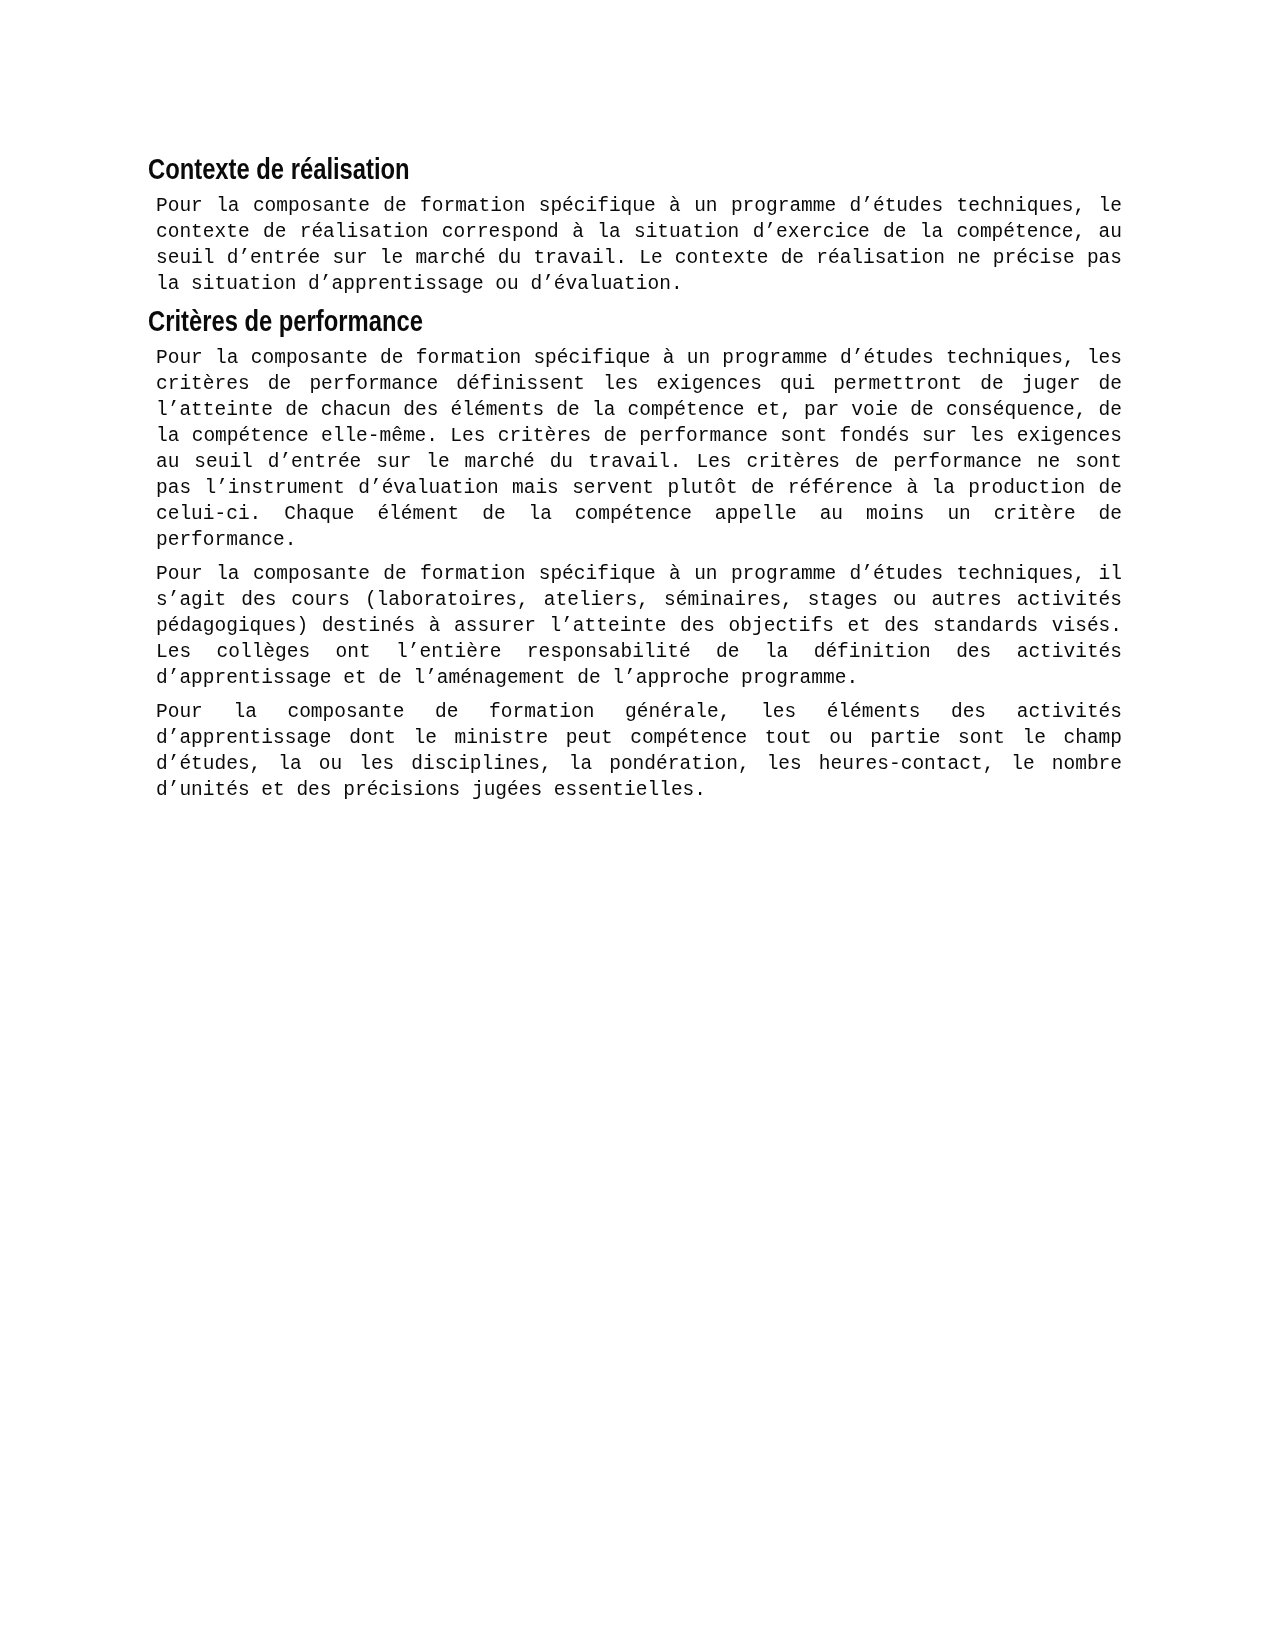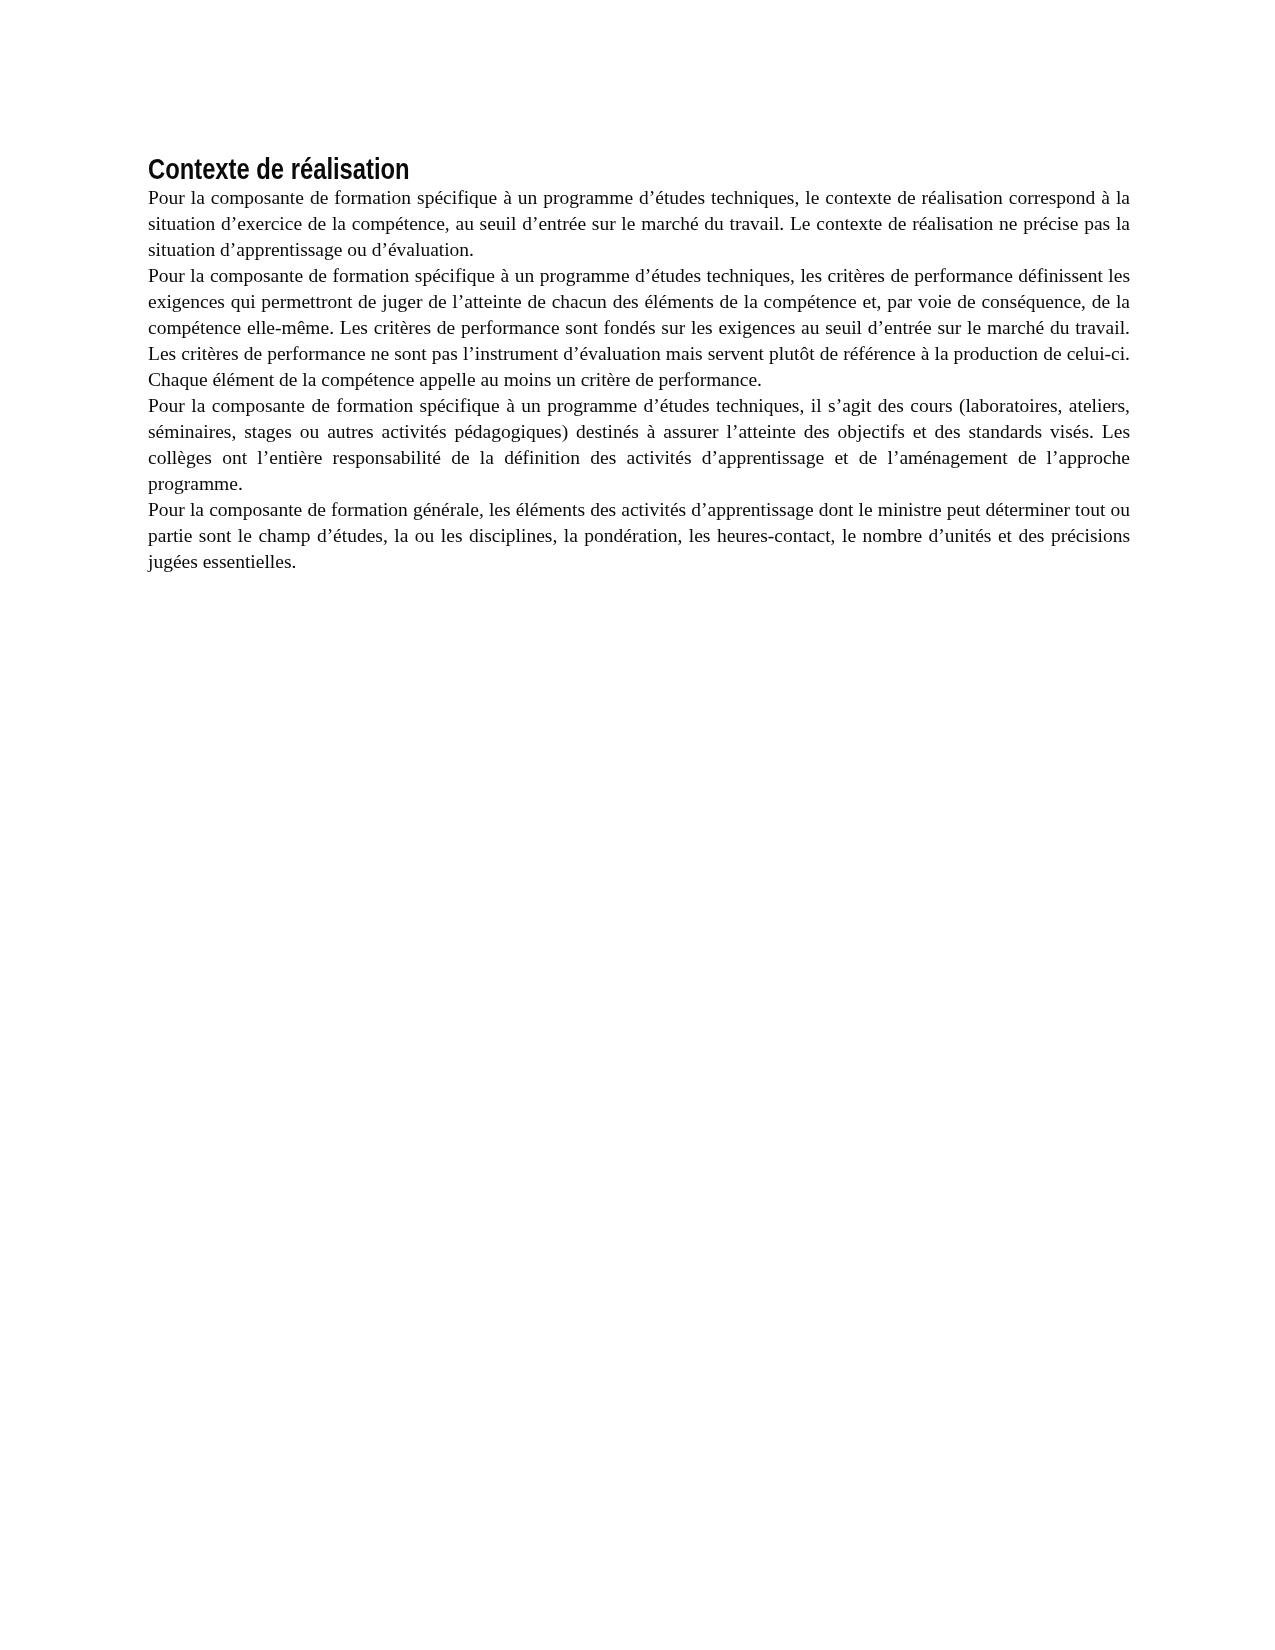--- a/index.html
+++ b/index.html
@@ -31,22 +31,22 @@
     color: #0a0a0a;
     white-space: nowrap;
   }
   h2.doc-heading .condense {
     display: inline-block;
     transform: scaleX(0.82);
     transform-origin: 0 50%;
     letter-spacing: 0px;
   }
   p.doc-para {
-    margin: 0;
-    font-family: Liberation Serif, serif;
+    margin: 8px;
+    font-family: Liberation Mono, monospace;
     font-size: 19.5px;
     line-height: 26px;
     text-align: justify;
     color: #0a0a0a;
   }
   
   .mt-p1 { margin-top: 10px; }
   .mt-h2 { margin-top: 32px; }
   .mt-p2 { margin-top: 20px; }
   .mt-p3 { margin-top: 37px; }
@@ -67,21 +67,22 @@
 </style>
 </head>
 <body>
 
 <div class="page">
   <div class="content">
 
     <h2 class="doc-heading"><span class="condense">Contexte de réalisation</span></h2>
     <p class="doc-para mt-p1">Pour la composante de formation spécifique à un programme d’études techniques, le contexte de réalisation correspond à la situation d’exercice de la compétence, au seuil d’entrée sur le marché du travail. Le contexte de réalisation ne précise pas la situation d’apprentissage ou d’évaluation.</p>
 
+    <h2 class="doc-heading mt-h2"><span class="condense">Critères de performance</span></h2>
     <p class="doc-para mt-p2">Pour la composante de formation spécifique à un programme d’études techniques, les critères de performance définissent les exigences qui permettront de juger de l’atteinte de chacun des éléments de la compétence et, par voie de conséquence, de la compétence elle-même. Les critères de performance sont fondés sur les exigences au seuil d’entrée sur le marché du travail. Les critères de performance ne sont pas l’instrument d’évaluation mais servent plutôt de référence à la production de celui-ci. Chaque élément de la compétence appelle au moins un critère de performance.</p>
 
     <p class="doc-para mt-p4">Pour la composante de formation spécifique à un programme d’études techniques, il s’agit des cours (laboratoires, ateliers, séminaires, stages ou autres activités pédagogiques) destinés à assurer l’atteinte des objectifs et des standards visés. Les collèges ont l’entière responsabilité de la définition des activités d’apprentissage et de l’aménagement de l’approche programme.</p>
-    <p class="doc-para mt-p5">Pour la composante de formation générale, les éléments des activités d’apprentissage dont le ministre peut déterminer tout ou partie sont le champ d’études, la ou les disciplines, la pondération, les heures-contact, le nombre d’unités et des précisions jugées essentielles.</p>
+    <p class="doc-para mt-p5">Pour la composante de formation générale, les éléments des activités d’apprentissage dont le ministre peut compétence tout ou partie sont le champ d’études, la ou les disciplines, la pondération, les heures-contact, le nombre d’unités et des précisions jugées essentielles.</p>
 
   </div>
 
   <div class="page-number">4</div>
 </div>
 
 </body></html>

